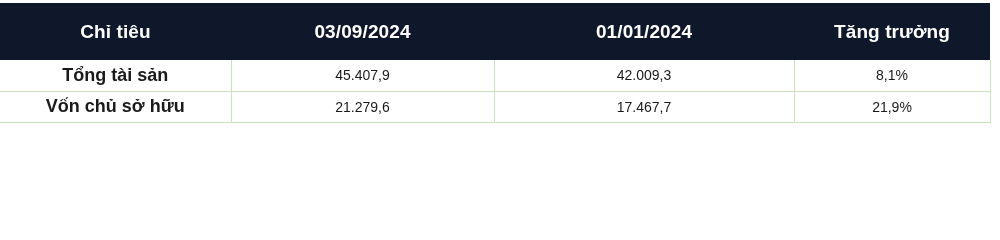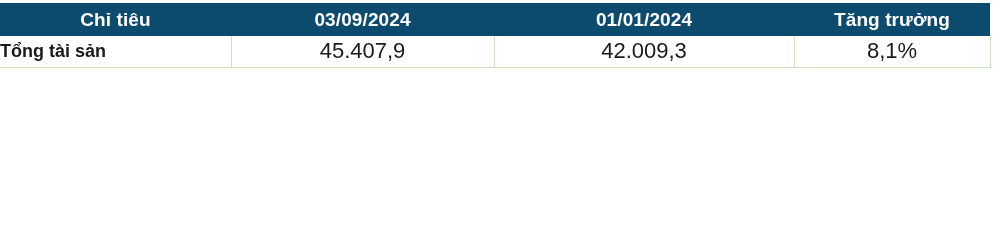--- a/index.html
+++ b/index.html
@@ -25,44 +25,44 @@
     width: 100%;
     border-collapse: collapse;
     table-layout: fixed;
   }
   .table-grid col.c1 { width: 231px; }
   .table-grid col.c2 { width: 263px; }
   .table-grid col.c3 { width: 300px; }
   .table-grid col.c4 { width: 196px; }
 
   .header-row th {
-    background: #0c4a6e;
+    background: #0f172a;
     color: #ffffff;
     font-weight: bold;
     font-size: 19px;
     height: 33px;
-    padding: 0;
+    padding: 12px;
     text-align: center;
     vertical-align: middle;
     border: none;
     letter-spacing: 0.1px;
   }
 
   .body-row td {
     height: 30.5px;
     padding: 0;
-    font-size: 22px;
+    font-size: 14px;
     color: #1a1a1a;
     background: #ffffff;
     vertical-align: middle;
     border-right: 1px solid #CDE2BE;
     border-bottom: 1px solid #CDE2BE;
   }
   .body-row td.label-cell {
-    text-align: left;
+    text-align: center;
     font-weight: bold;
     font-size: 18px;
   }
   .body-row td.value-cell {
     text-align: center;
     font-weight: normal;
   }
   .body-row td.last-col {
     border-right: 1px solid #CDE2BE;
     margin-top: 10px;
@@ -90,15 +90,21 @@
         <th>Tăng trưởng</th>
       </tr>
     </thead>
     <tbody>
       <tr class="body-row">
         <td class="label-cell">Tổng tài sản</td>
         <td class="value-cell">45.407,9</td>
         <td class="value-cell">42.009,3</td>
         <td class="value-cell last-col">8,1%</td>
       </tr>
+      <tr class="body-row">
+        <td class="label-cell">Vốn chủ sở hữu</td>
+        <td class="value-cell">21.279,6</td>
+        <td class="value-cell">17.467,7</td>
+        <td class="value-cell last-col">21,9%</td>
+      </tr>
     </tbody>
   </table>
 </div>
 
 </body></html>

